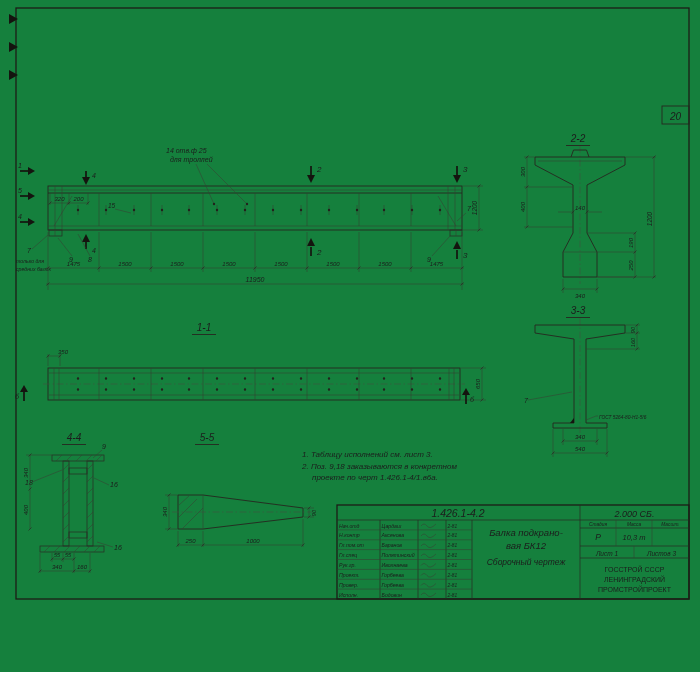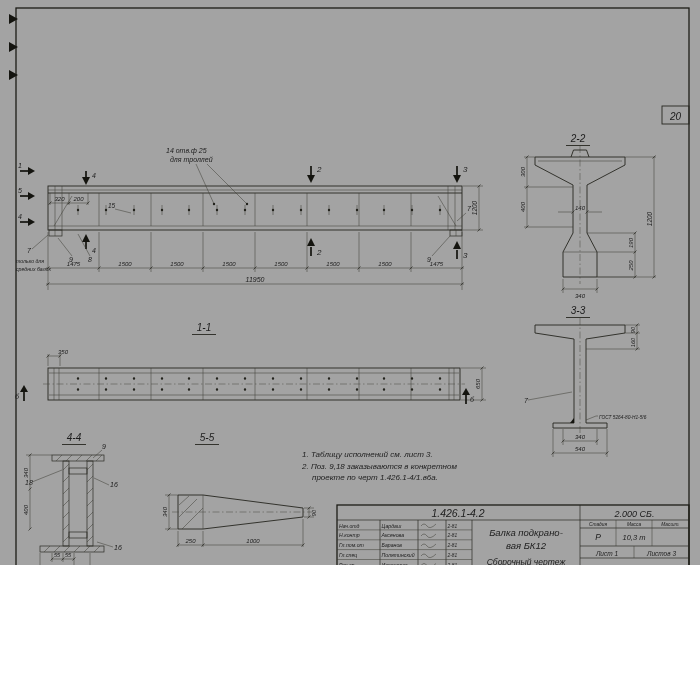--- a/index.html
+++ b/index.html
@@ -1,16 +1,16 @@
 <!DOCTYPE html>
 <html><head>
 <meta charset="utf-8">
 <style>
   html,body{margin:0;padding:0;background:#ffffff;}
-  .sheet{position:relative;width:700px;height:565px;background:#a3a3a3;overflow:hidden;text-decoration:underline;}
+  .sheet{position:relative;width:700px;height:672px;background:#15803d;overflow:hidden;text-decoration:underline;}
   svg{position:absolute;left:0;top:0;}
   svg text{font-family:"Liberation Sans",sans-serif;font-style:italic;fill:#1c1c1c;}
   .rm{font-style:normal;}
   .s45{font-size:4.8px}.s5{font-size:5.2px}.s55{font-size:5.6px}.s6{font-size:6px}
   .s65{font-size:6.5px}.s7{font-size:7px}.s75{font-size:7.5px}.s8{font-size:8px}
   .s85{font-size:8.5px}.s9{font-size:9px}.s95{font-size:9.5px}.s10{font-size:10px}.s105{font-size:10.5px}
   .mid{text-anchor:middle}
   .ln{stroke:#26261f;stroke-width:.9;fill:none}
   .tn{stroke:#3a3a33;stroke-width:.5;fill:none}
   .tk{stroke:#14140f;stroke-width:1.7;fill:none}

